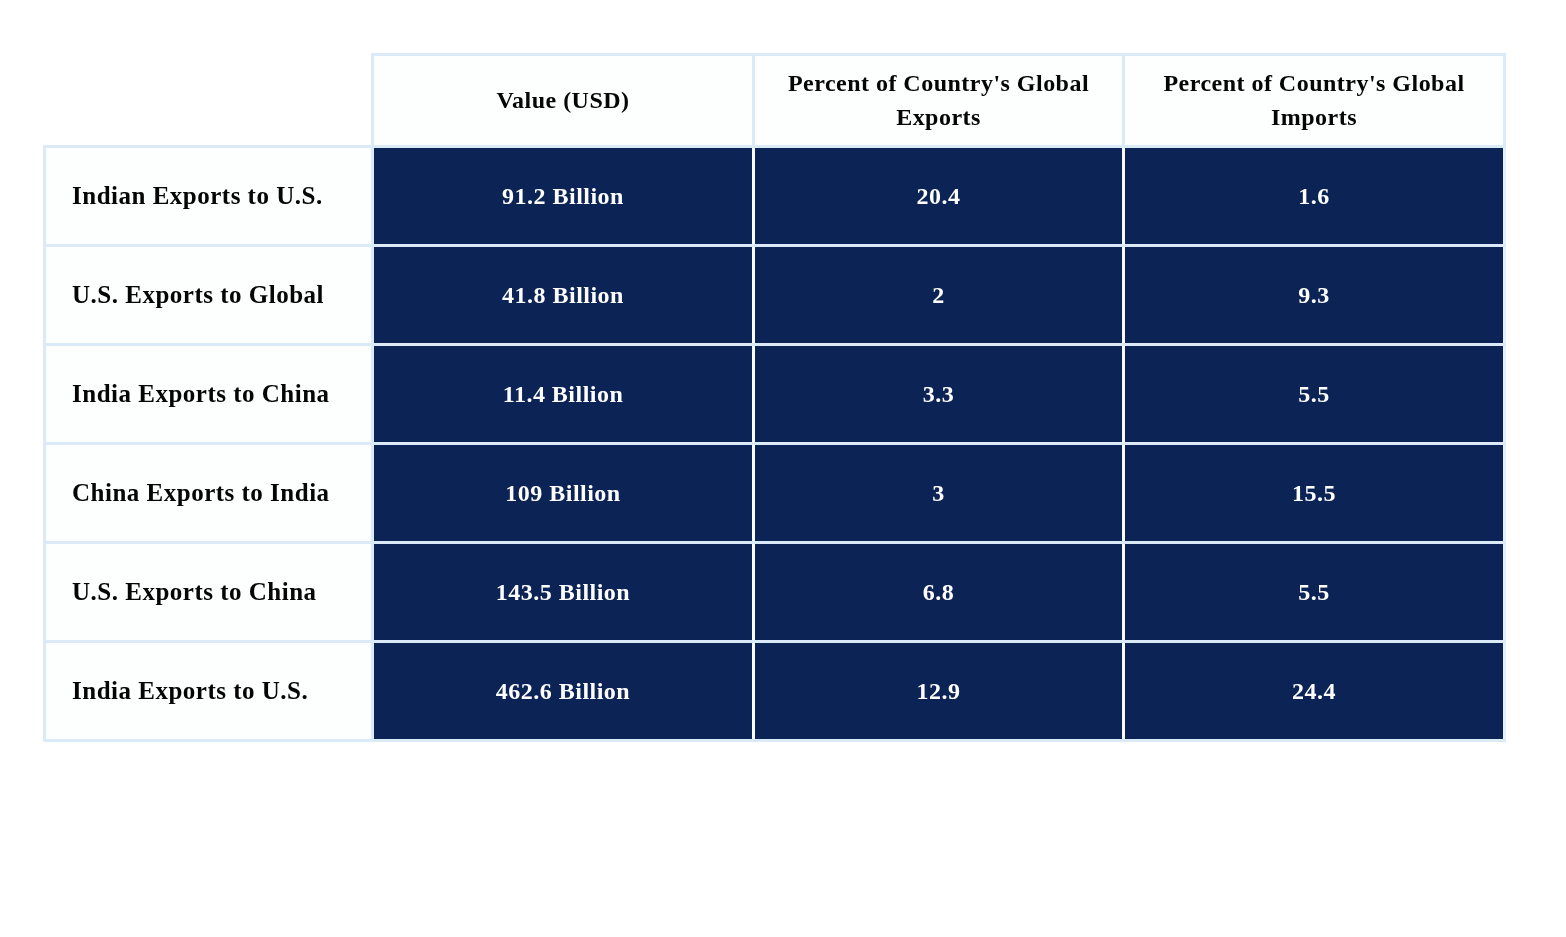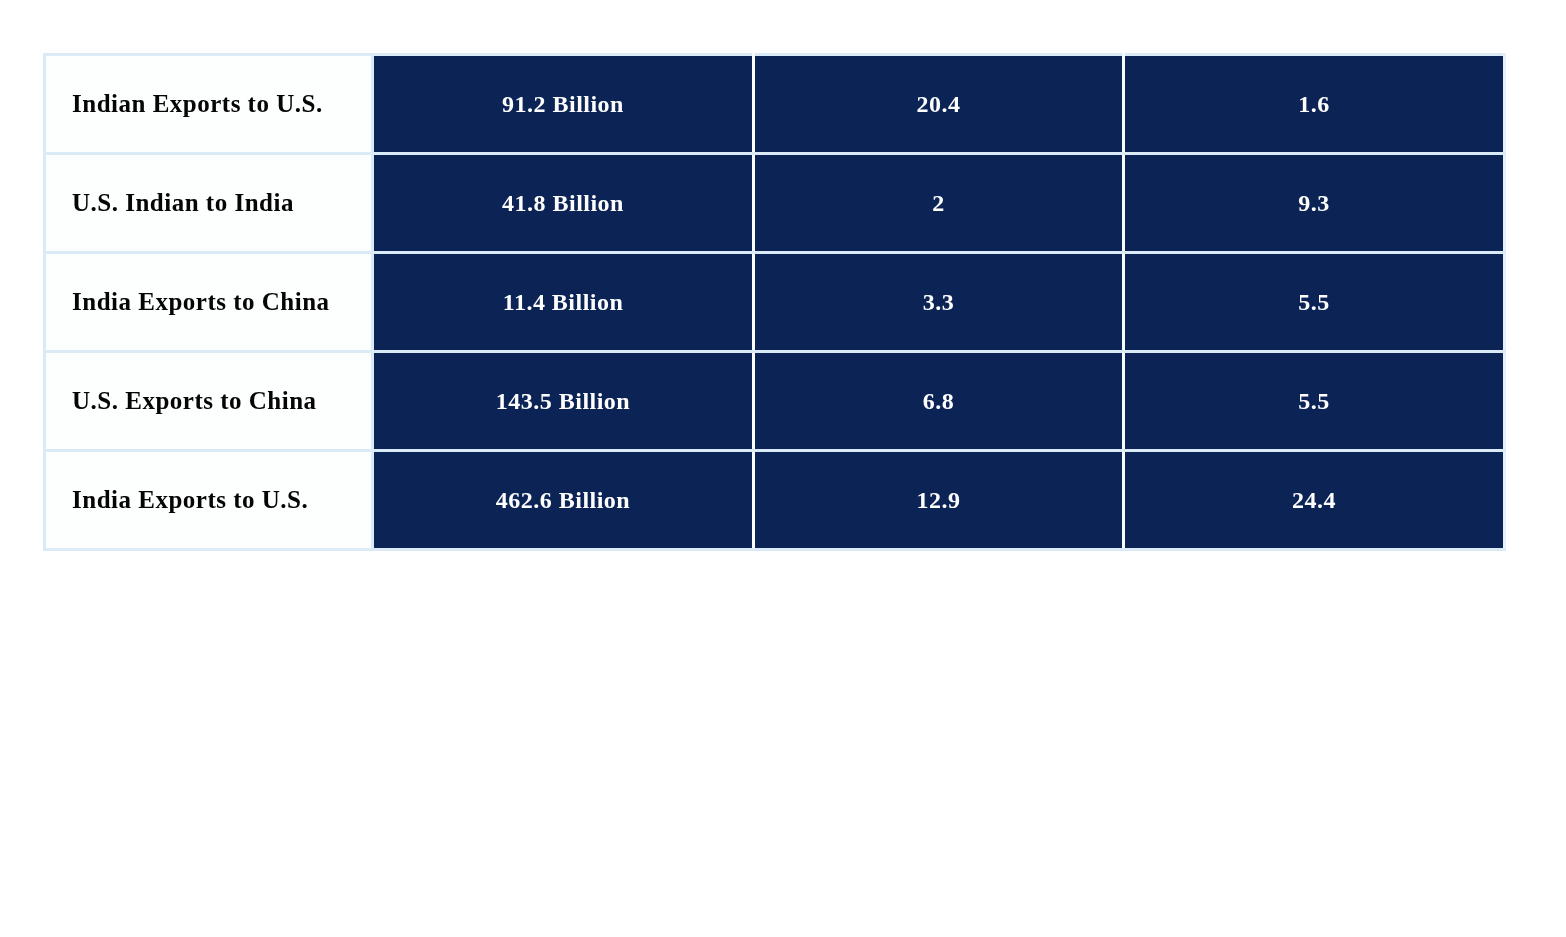--- a/index.html
+++ b/index.html
@@ -94,42 +94,54 @@
 <div class="page">
   <table class="trade-table">
     <colgroup>
       <col class="c0">
         <col class="c1">
         <col class="c2">
         <col class="c3">
     </colgroup>
 
     <tbody>
+        <tr class="header-row">
+      <td class="corner"></td>
+      <th class="hdr">Value (USD)</th>
+      <th class="hdr">Percent of Country's Global Exports</th>
+      <th class="hdr">Percent of Country's Global Imports</th>
+    </tr>
 
     <tr class="data-row">
       <td class="label">Indian Exports to U.S.</td>
       <td class="data">91.2 Billion</td>
       <td class="data">20.4</td>
       <td class="data last">1.6</td>
     </tr>
 
     <tr class="data-row">
-      <td class="label">U.S. Indian to India</td>
+      <td class="label">U.S. Exports to Global</td>
       <td class="data">41.8 Billion</td>
       <td class="data">2</td>
       <td class="data last">9.3</td>
     </tr>
 
     <tr class="data-row">
       <td class="label">India Exports to China</td>
       <td class="data">11.4 Billion</td>
       <td class="data">3.3</td>
       <td class="data last">5.5</td>
     </tr>
 
+    <tr class="data-row">
+      <td class="label">China Exports to India</td>
+      <td class="data">109 Billion</td>
+      <td class="data">3</td>
+      <td class="data last">15.5</td>
+    </tr>
 
     <tr class="data-row">
       <td class="label">U.S. Exports to China</td>
       <td class="data">143.5 Billion</td>
       <td class="data">6.8</td>
       <td class="data last">5.5</td>
     </tr>
 
     <tr class="data-row">
       <td class="label">India Exports to U.S.</td>

